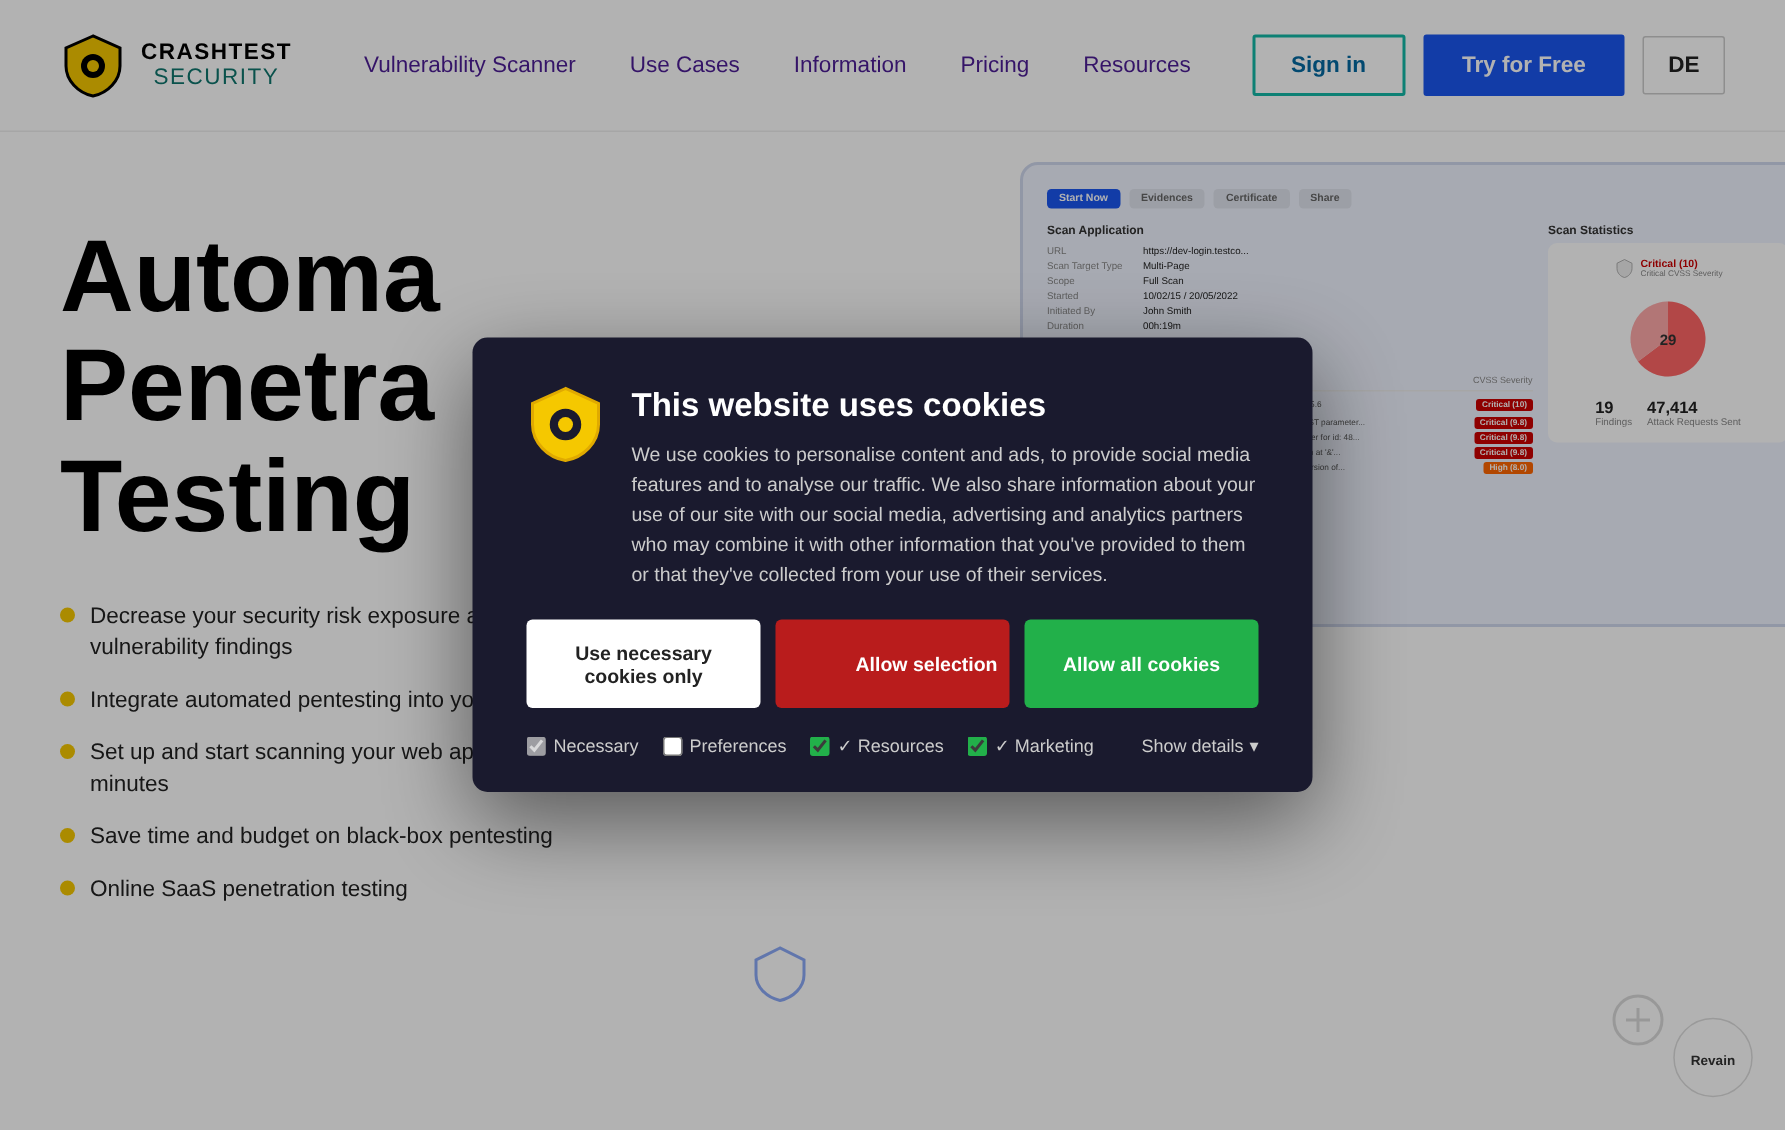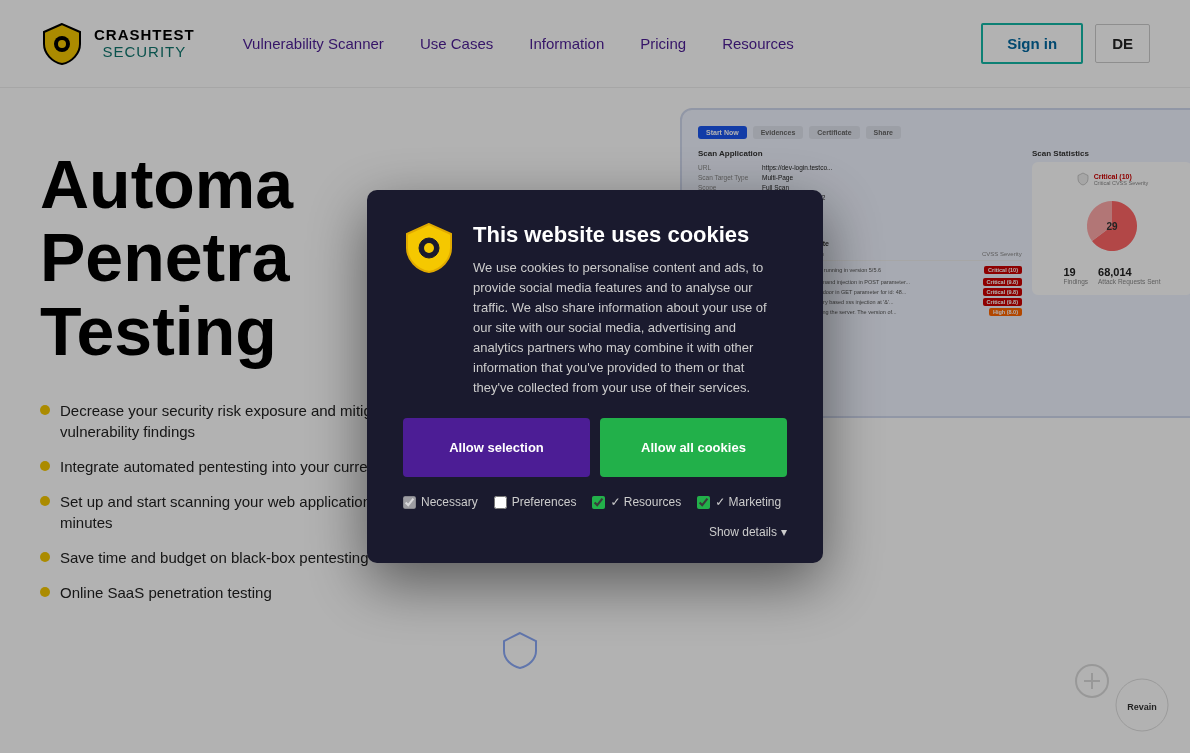--- a/index.html
+++ b/index.html
@@ -202,21 +202,21 @@
       background: rgba(0,0,0,0.3);
       z-index: 100;
       display: flex;
       align-items: center;
       justify-content: center;
     }
     .cookie-modal {
       background: #1a1a2e;
       border-radius: 10px;
       padding: 32px 36px 24px 36px;
-      width: 456px;
+      width: 560px;
       max-width: 96vw;
       box-shadow: 0 20px 60px rgba(0,0,0,0.5);
       color: #fff;
     }
     .cookie-header {
       display: flex;
       align-items: flex-start;
       gap: 18px;
       margin-bottom: 18px;
     }
@@ -249,27 +249,28 @@
       color: #222;
       border: none;
       border-radius: 4px;
       font-size: 13px;
       font-weight: 600;
       cursor: pointer;
     }
     .btn-selection {
       flex: 1;
       padding: 22px 8px;
-      background: #4c1d95;
+      background: #b91c1c;
       color: #fff;
       border: none;
       border-radius: 4px;
       font-size: 13px;
       font-weight: 600;
       cursor: pointer;
+      text-align: right;
     }
     .btn-all {
       flex: 1;
       padding: 11px 8px;
       background: #22b04a;
       color: #fff;
       border: none;
       border-radius: 4px;
       font-size: 13px;
       font-weight: 600;
@@ -335,20 +336,21 @@
   <div class="nav-links">
     <a class="nav-link" href="#">Vulnerability Scanner</a>
     <a class="nav-link" href="#">Use Cases</a>
     <a class="nav-link" href="#">Information</a>
     <a class="nav-link" href="#">Pricing</a>
     <a class="nav-link" href="#">Resources</a>
   </div>
 
   <div class="nav-actions">
     <button class="btn-signin">Sign in</button>
+    <button class="btn-try">Try for Free</button>
     <button class="btn-lang">DE</button>
   </div>
 </nav>
 
 <section class="hero">
   <div class="hero-text">
     <h1 class="hero-title">
       Automa<br>Penetra<br>Testing
     </h1>
     <ul class="hero-bullets">
@@ -463,21 +465,21 @@
               <path d="M30 30 L30 5 A25 25 0 1 1 10 45 Z" fill="#ff6666"></path>
               <path d="M30 30 L10 45 A25 25 0 0 1 30 5 Z" fill="#ffaaaa"></path>
               <text x="30" y="34" text-anchor="middle" font-size="10" font-weight="700" fill="#333">29</text>
             </svg>
             <div class="stats-nums">
               <div class="stat-num">
                 <div class="num">19</div>
                 <div class="lbl">Findings</div>
               </div>
               <div class="stat-num">
-                <div class="num">68,014</div>
+                <div class="num">47,414</div>
                 <div class="lbl">Attack Requests Sent</div>
               </div>
             </div>
           </div>
         </div>
       </div>
     </div>
   </div>
 
   <div style="position:absolute;top:380px;left:500px;opacity:0.5;">
@@ -507,20 +509,21 @@
         <circle cx="26" cy="26" r="10" fill="#1a1a2e" stroke="#1a1a2e" stroke-width="1"></circle>
         <circle cx="26" cy="26" r="5" fill="#f5c800"></circle>
       </svg>
       <div>
         <div class="cookie-title">This website uses cookies</div>
         <p class="cookie-desc">We use cookies to personalise content and ads, to provide social media features and to analyse our traffic. We also share information about your use of our site with our social media, advertising and analytics partners who may combine it with other information that you've provided to them or that they've collected from your use of their services.</p>
       </div>
     </div>
 
     <div class="cookie-buttons">
+      <button class="btn-necessary">Use necessary cookies only</button>
       <button class="btn-selection">Allow selection</button>
       <button class="btn-all">Allow all cookies</button>
     </div>
 
     <div class="cookie-options">
       <label class="cookie-option">
         <input type="checkbox" checked="" disabled="" style="">
         <span>Necessary</span>
       </label>
       <label class="cookie-option">

